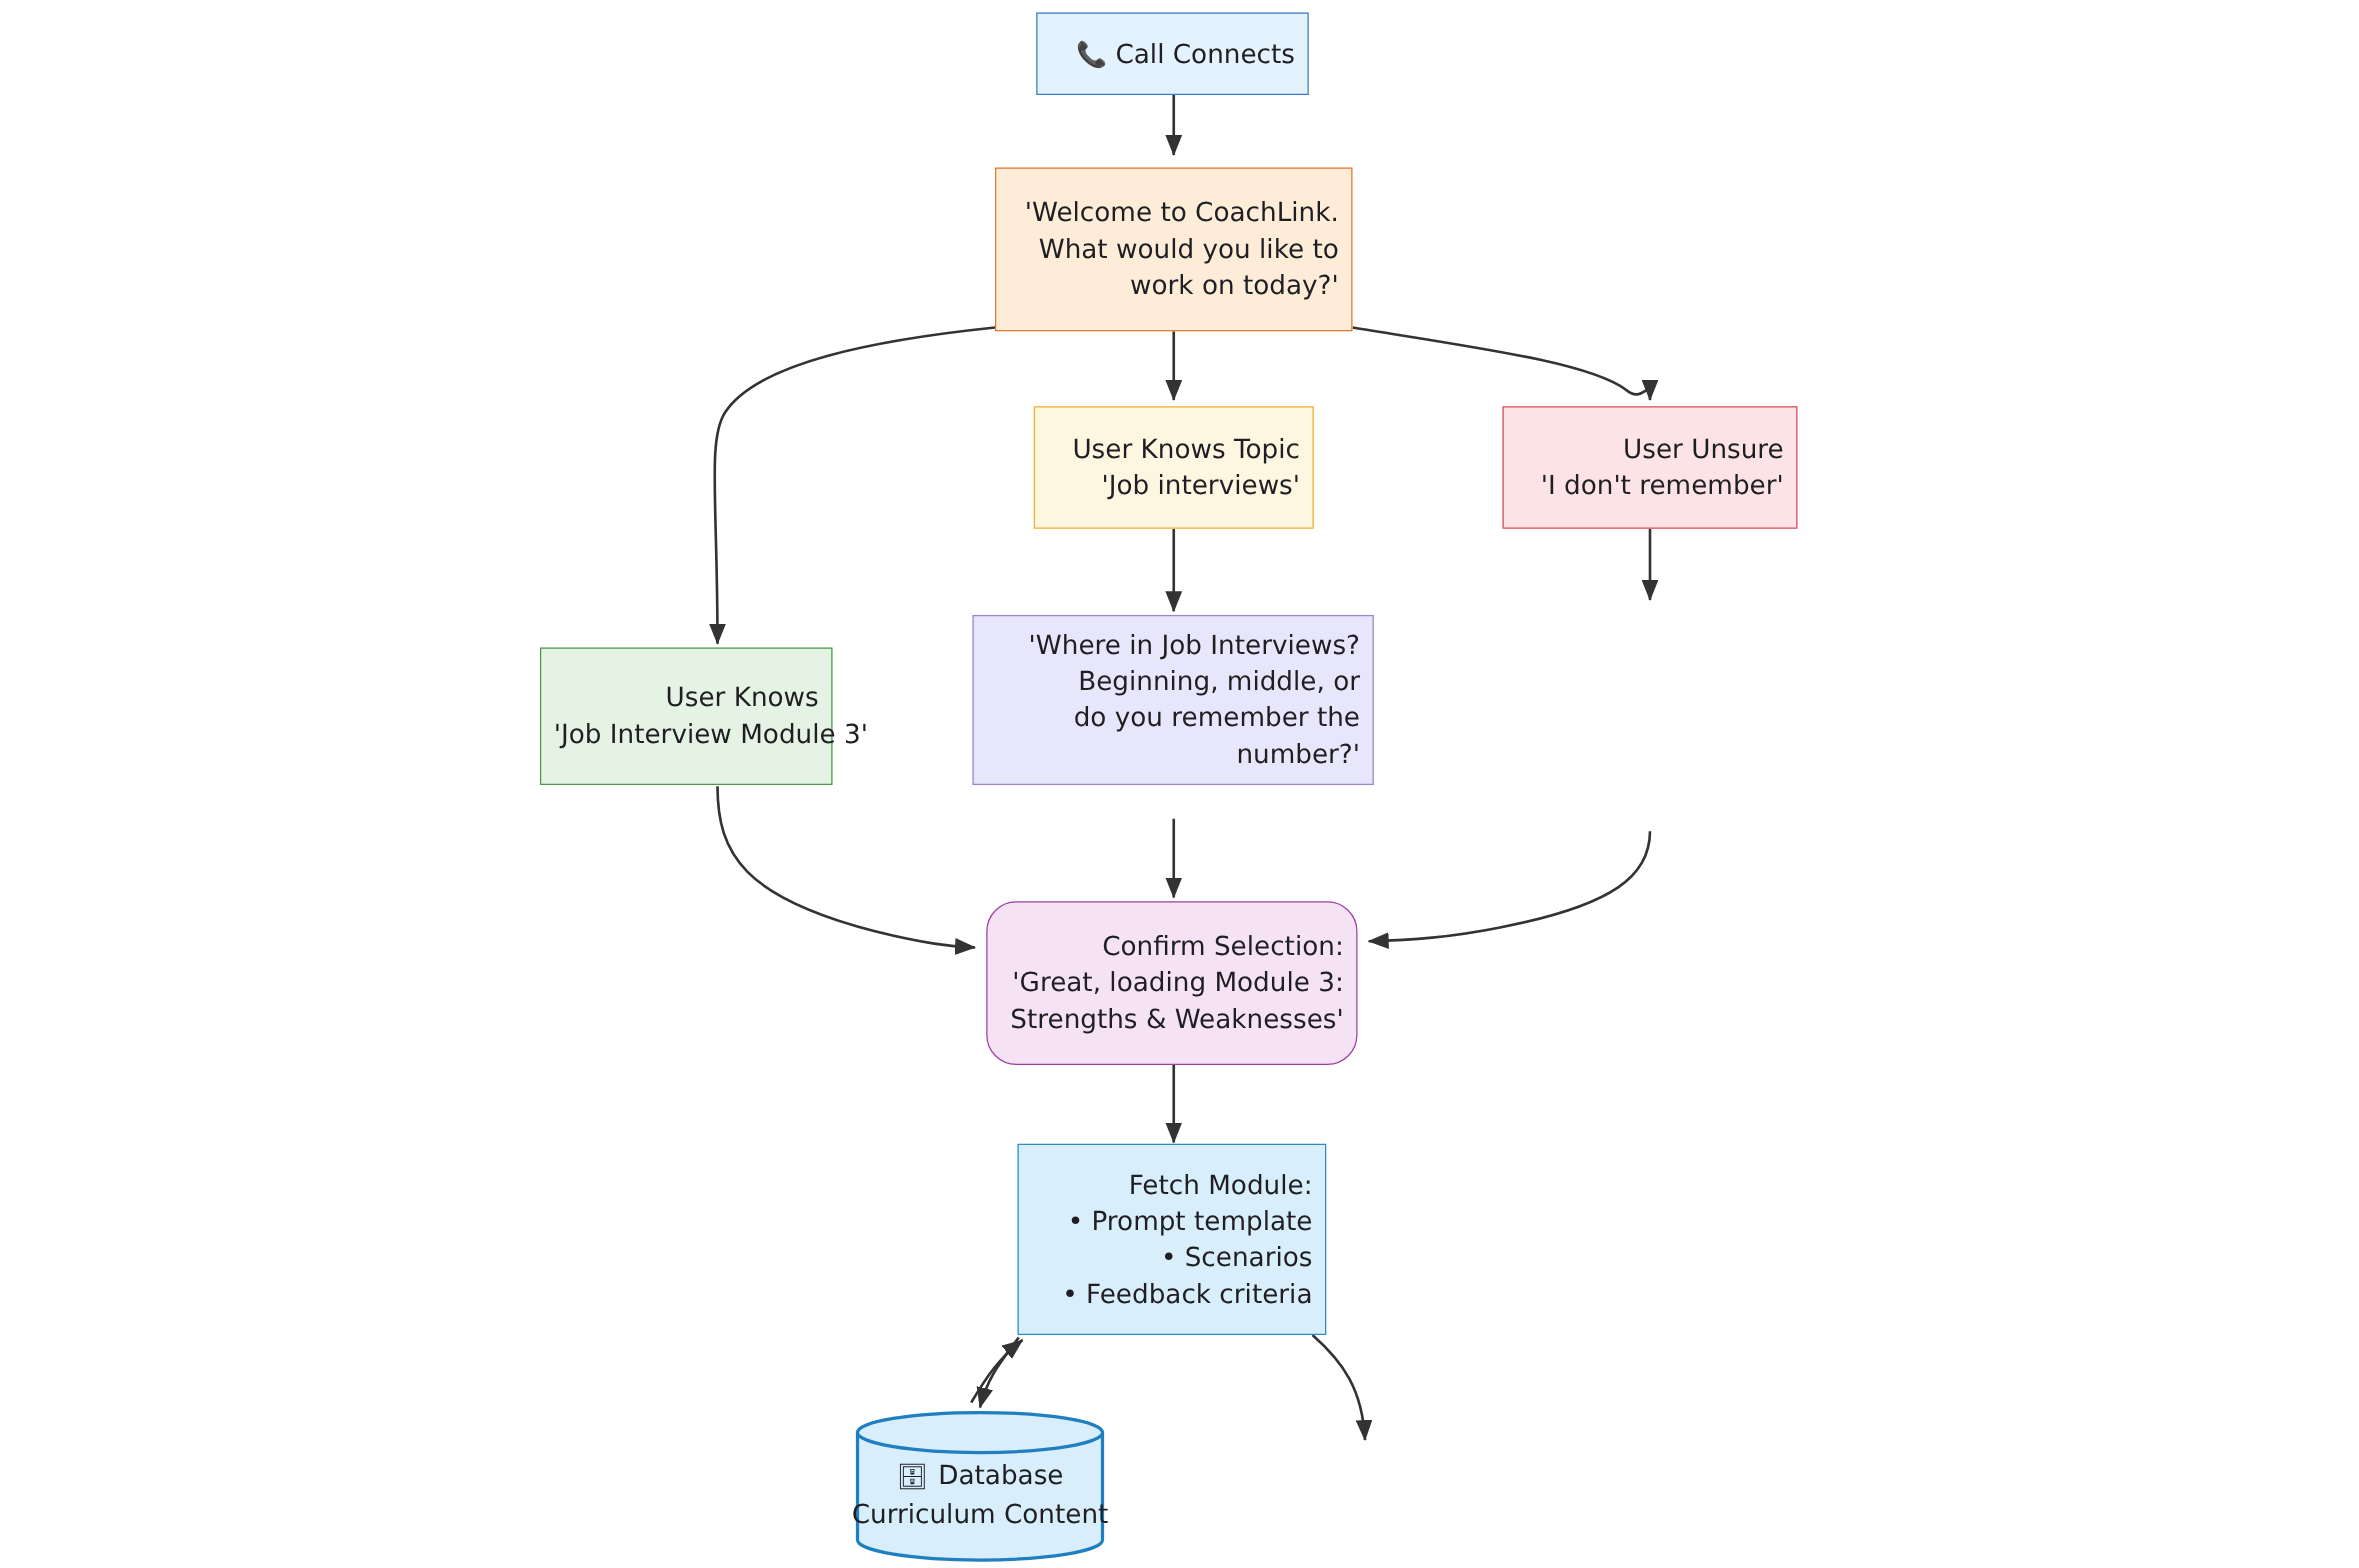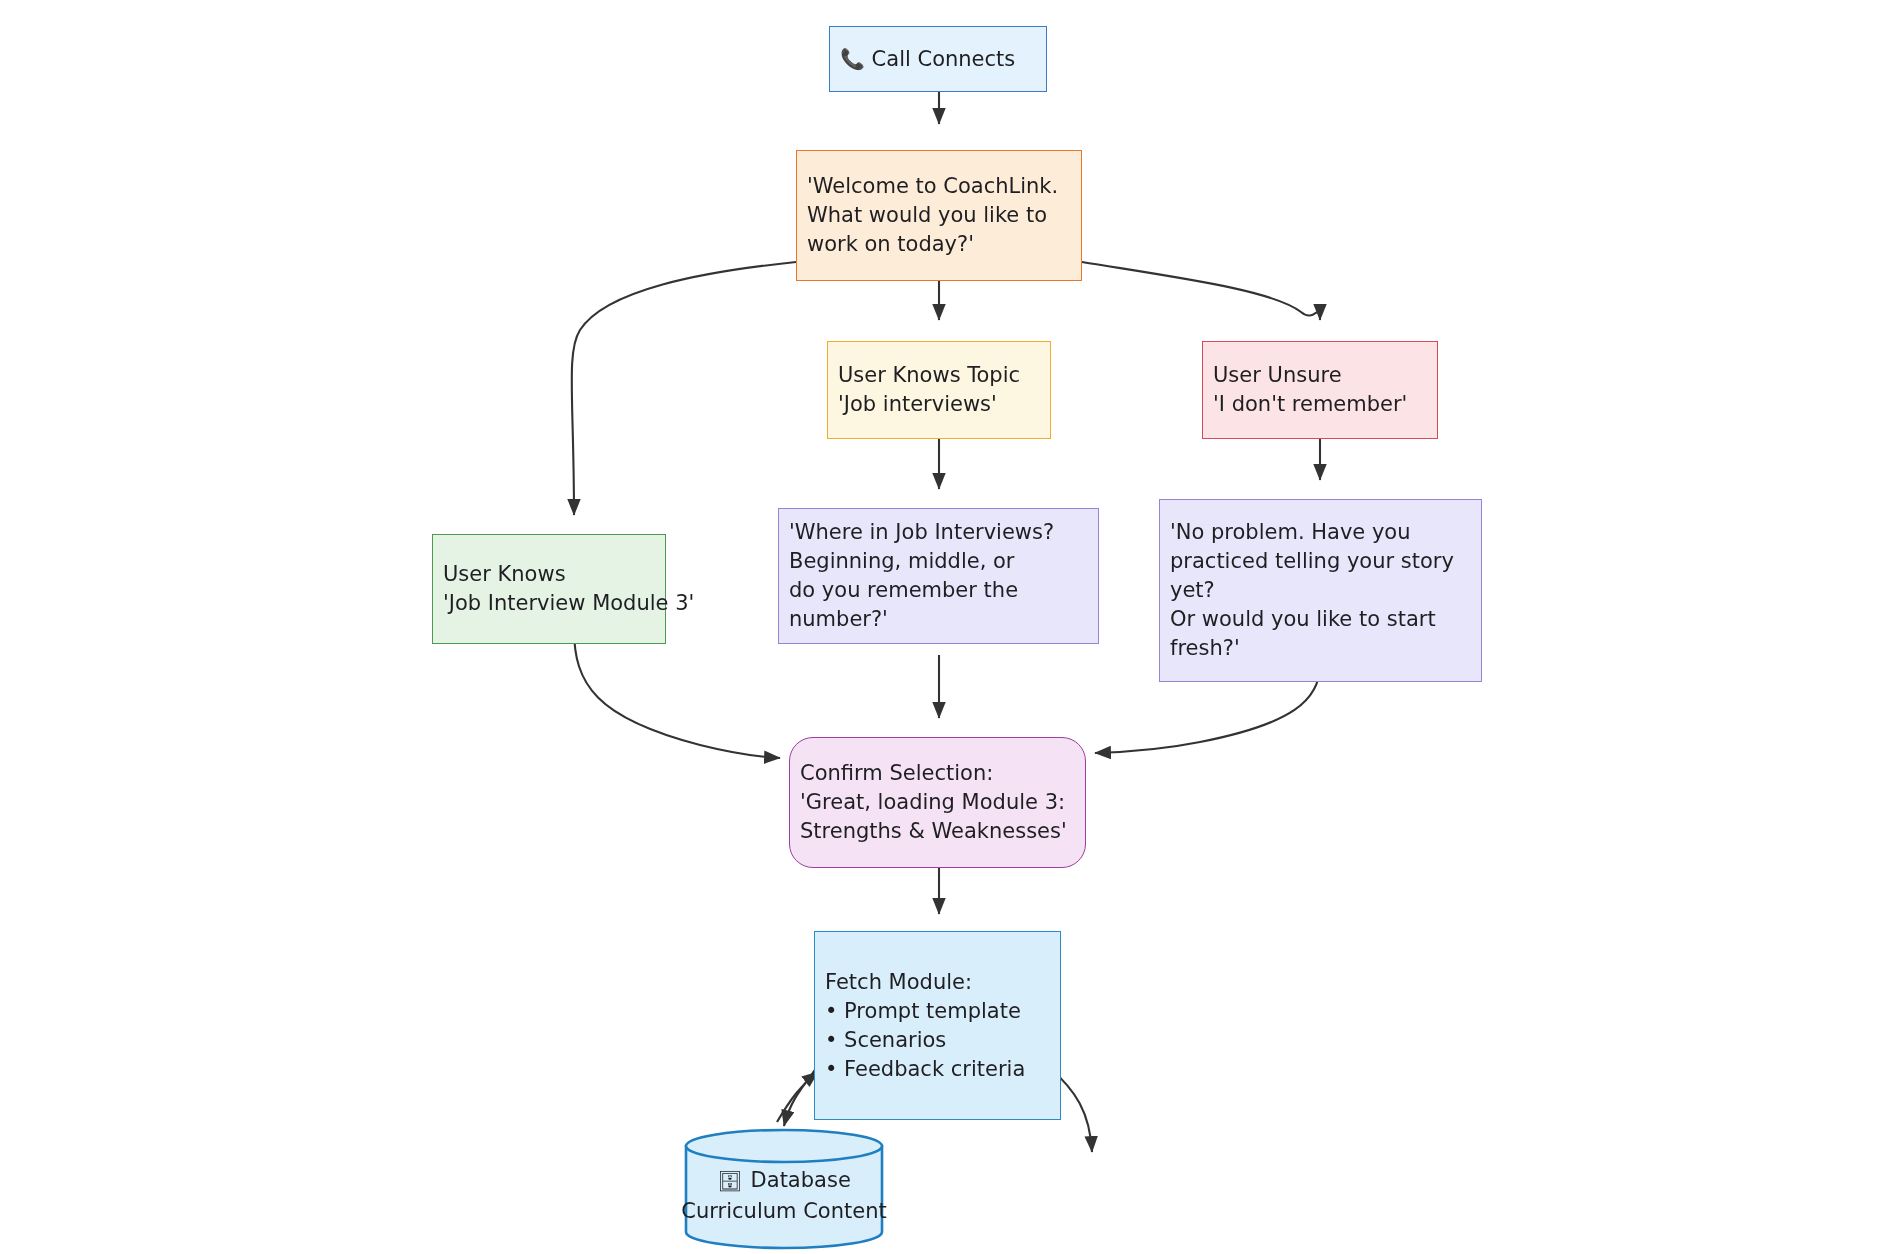--- a/index.html
+++ b/index.html
@@ -26,27 +26,26 @@
     height: 1254px;
     pointer-events: none;
   }
   .node {
     position: absolute;
     box-sizing: border-box;
     display: flex;
     flex-direction: column;
     align-items: center;
     justify-content: center;
-    text-align: left;
+    text-align: right;
     font-size: 21px;
     line-height: 29px;
     color: #1f1f23;
     padding: 6px 10px;
     white-space: nowrap;
-    margin-top: 16px;
   }
   .node .line {
     display: block;
     width: 100%;
   }
   .node.clip {
     overflow: hidden;
   }
   .node.clip .line {
     white-space: nowrap;
@@ -168,35 +167,28 @@
     <span class="line">'Job Interview Module 3'</span>
   </div>
 
   <div class="node n-lilac" style="left:778px; top:492px; width:321px; height:136px;">
     <span class="line">'Where in Job Interviews?</span>
     <span class="line">Beginning, middle, or</span>
     <span class="line">do you remember the</span>
     <span class="line">number?'</span>
   </div>
 
-  <div class="node n-lilac" style="left:1159px; top:483px; width:323px; height:183px;">
-    <span class="line">'No problem. Have you</span>
-    <span class="line">practiced telling your story</span>
-    <span class="line">yet?</span>
-    <span class="line">Or would you like to start</span>
-    <span class="line">fresh?'</span>
-  </div>
 
   <div class="node n-pink" style="left:789px; top:721px; width:297px; height:131px;border-radius:24px;">
     <span class="line">Confirm Selection:</span>
     <span class="line">'Great, loading Module 3:</span>
     <span class="line">Strengths &amp; Weaknesses'</span>
   </div>
 
-  <div class="node n-cyan" style="left:814px; top:915px; width:247px; height:189px;">
+  <div class="node n-cyan" style="left:814px; top:915px; width:247px; height:153px;">
     <span class="line">Fetch Module:</span>
     <span class="line">• Prompt template</span>
     <span class="line">• Scenarios</span>
     <span class="line">• Feedback criteria</span>
   </div>
 
   <div class="db" style="left:684px; top:1128px; width:200px; height:122px;">
     <svg class="db-shape" viewBox="0 0 200 122" preserveAspectRatio="none">
       <path d="M2,18 L2,104 A98,16 0 0 0 198,104 L198,18 Z" fill="#d9eefb" stroke="#1f7fc0" stroke-width="2.6"></path>
       <ellipse cx="100" cy="18" rx="98" ry="16" fill="#d9eefb" stroke="#1f7fc0" stroke-width="2.6"></ellipse>

